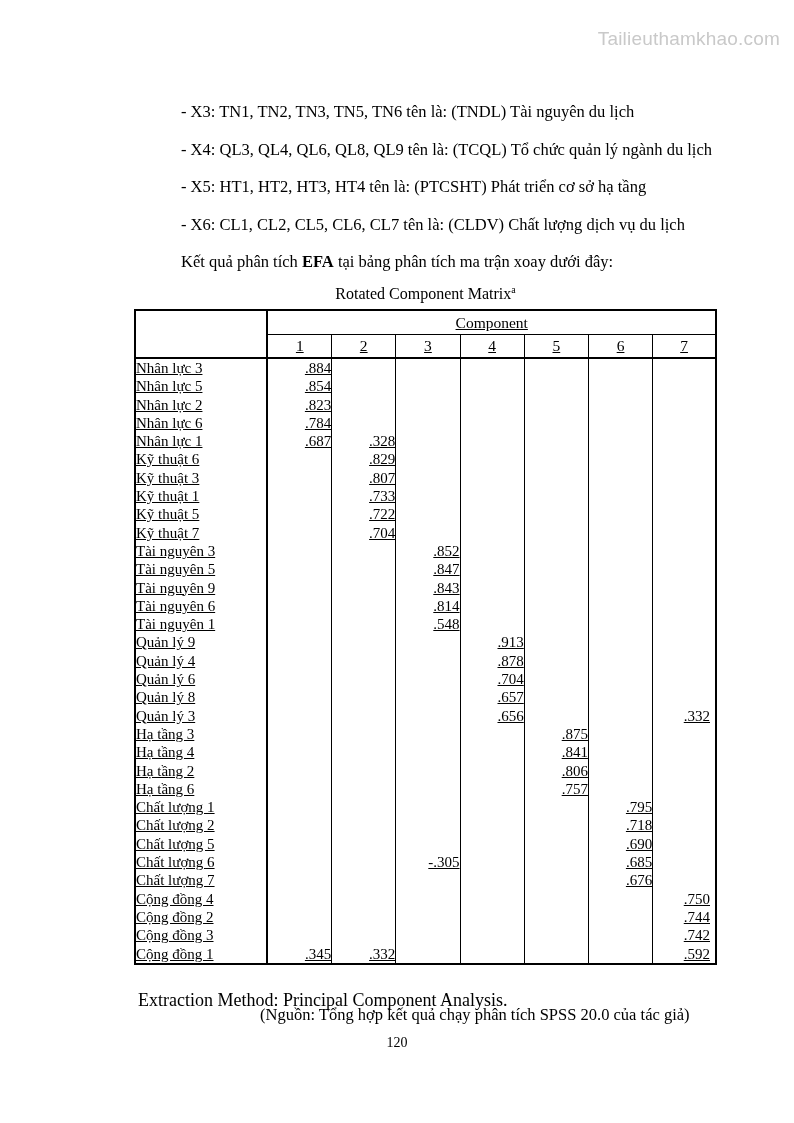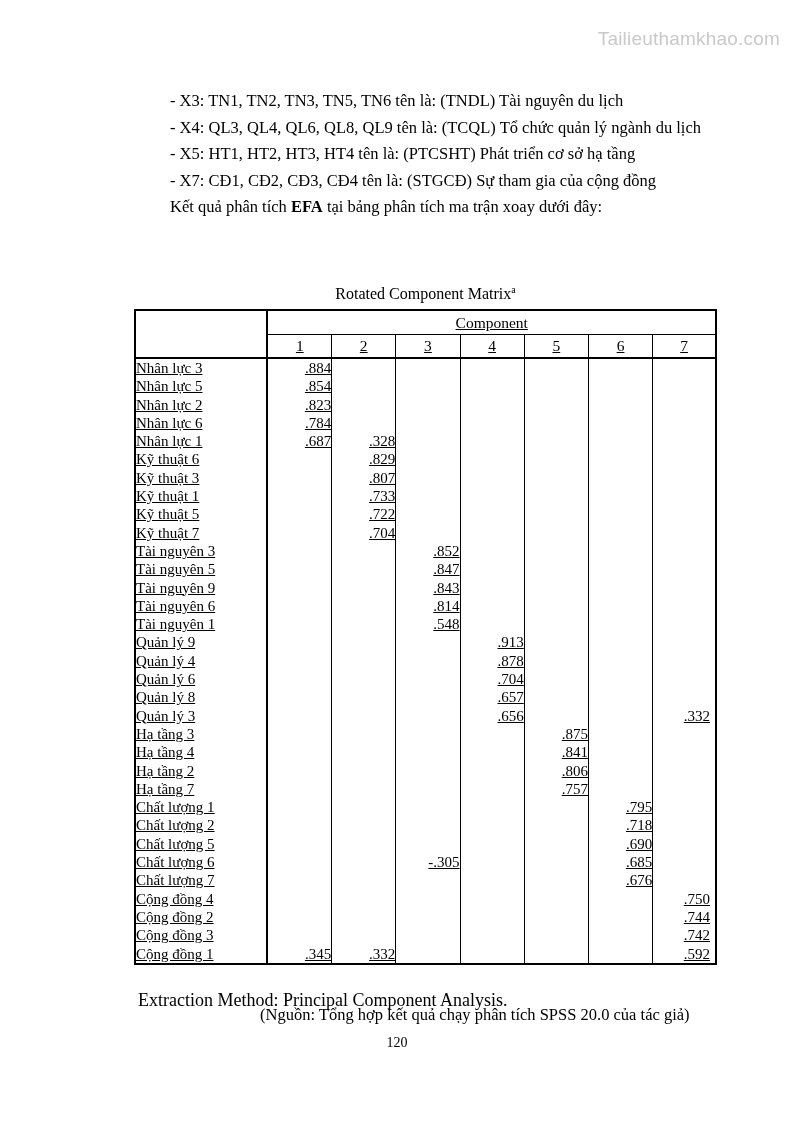--- a/index.html
+++ b/index.html
@@ -34,21 +34,21 @@
   .body-text {
     position: absolute;
     left: 134px;
     top: 88px;
     width: 600px;
     font-size: 16.5px;
     line-height: 26.5px;
     text-align: justify;
   }
   .body-text p {
-    margin: 0;
+    margin: 11px;
     text-indent: 36px;
   }
   .tbl-title {
     position: absolute;
     left: 134px;
     top: 284px;
     width: 583px;
     text-align: center;
     font-size: 16px;
     font-weight: normal;
@@ -152,21 +152,21 @@
 <body>
 
 <div class="page">
 
   <div class="watermark">Tailieuthamkhao.com</div>
 
   <div class="body-text">
     <p>- X3: TN1, TN2, TN3, TN5, TN6 tên là: (TNDL) Tài nguyên du lịch</p>
     <p>- X4: QL3, QL4, QL6, QL8, QL9 tên là: (TCQL) Tổ chức quản lý ngành du lịch</p>
     <p>- X5: HT1, HT2, HT3, HT4 tên là: (PTCSHT) Phát triển cơ sở hạ tầng</p>
-    <p>- X7: CĐ1, CĐ2, CĐ3, CĐ4 tên là: (STGCĐ) Sự tham gia của cộng đồng</p>
+    <p>- X6: CL1, CL2, CL5, CL6, CL7 tên là: (CLDV) Chất lượng dịch vụ du lịch</p>
     <p>Kết quả phân tích <b>EFA</b> tại bảng phân tích ma trận xoay dưới đây:</p>
   </div>
 
   <div class="tbl-title"><span>Rotated Component Matrix</span><sup>a</sup></div>
 
   <table class="spss">
     <colgroup>
       <col style="width:132px">
       <col style="width:64px">
         <col style="width:64px">
@@ -416,21 +416,21 @@
           <td class="row-label">Hạ tầng 2</td>
           <td class="cell"></td>
           <td class="cell"></td>
           <td class="cell"></td>
           <td class="cell"></td>
           <td class="cell">.806</td>
           <td class="cell"></td>
           <td class="cell last"></td>
         </tr>
         <tr>
-          <td class="row-label">Hạ tầng 7</td>
+          <td class="row-label">Hạ tầng 6</td>
           <td class="cell"></td>
           <td class="cell"></td>
           <td class="cell"></td>
           <td class="cell"></td>
           <td class="cell">.757</td>
           <td class="cell"></td>
           <td class="cell last"></td>
         </tr>
         <tr>
           <td class="row-label">Chất lượng 1</td>

